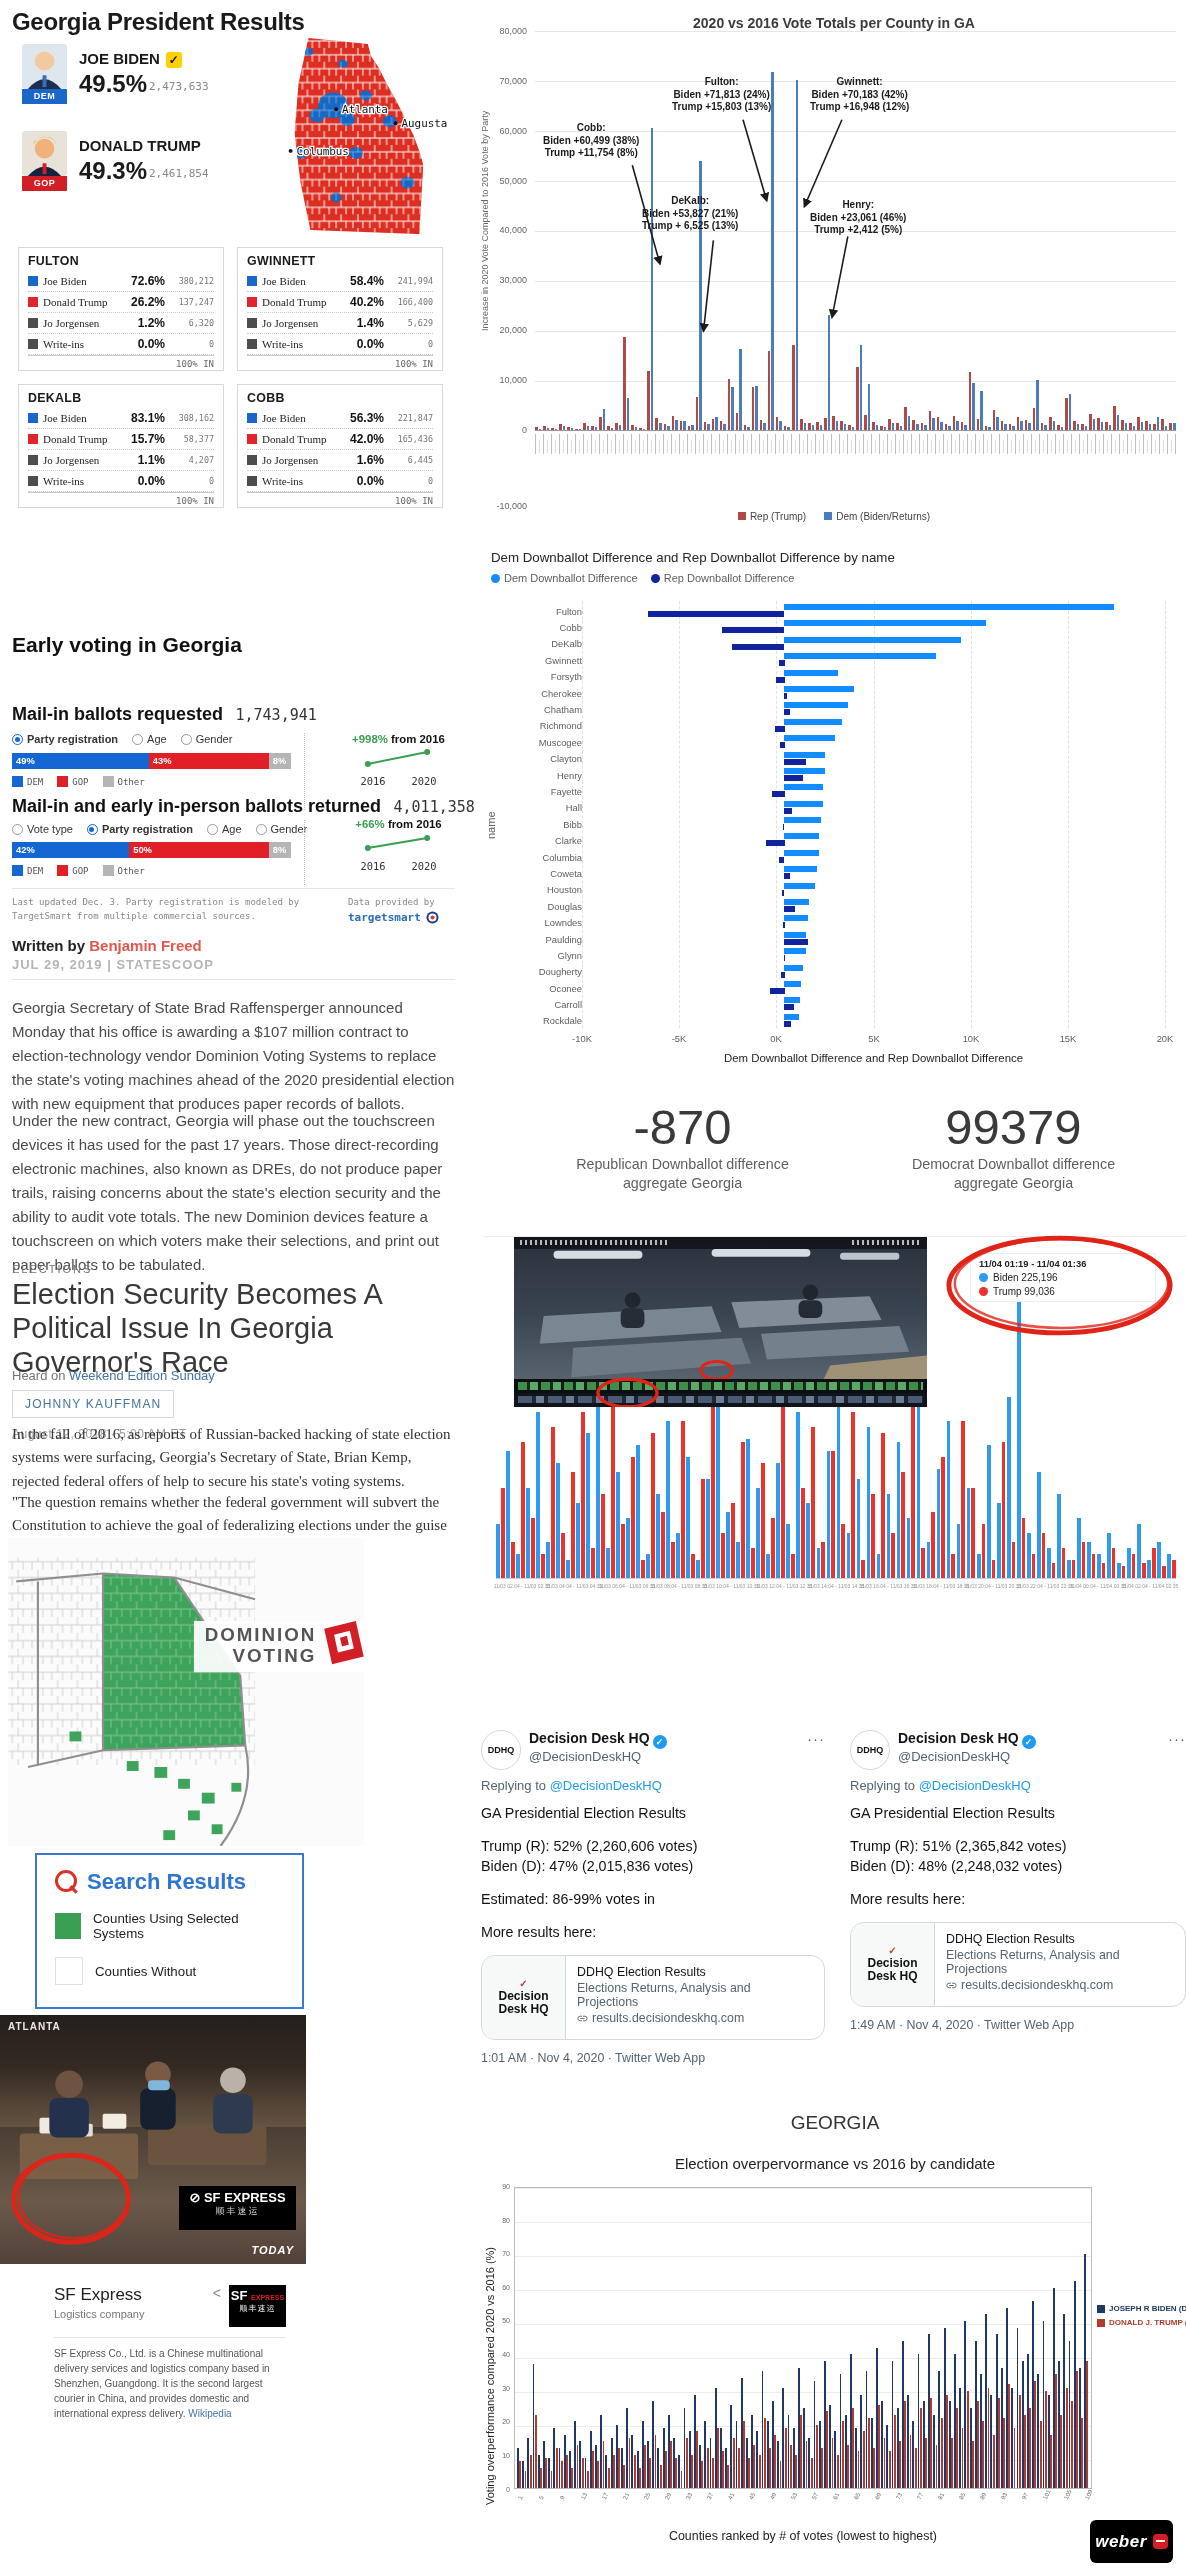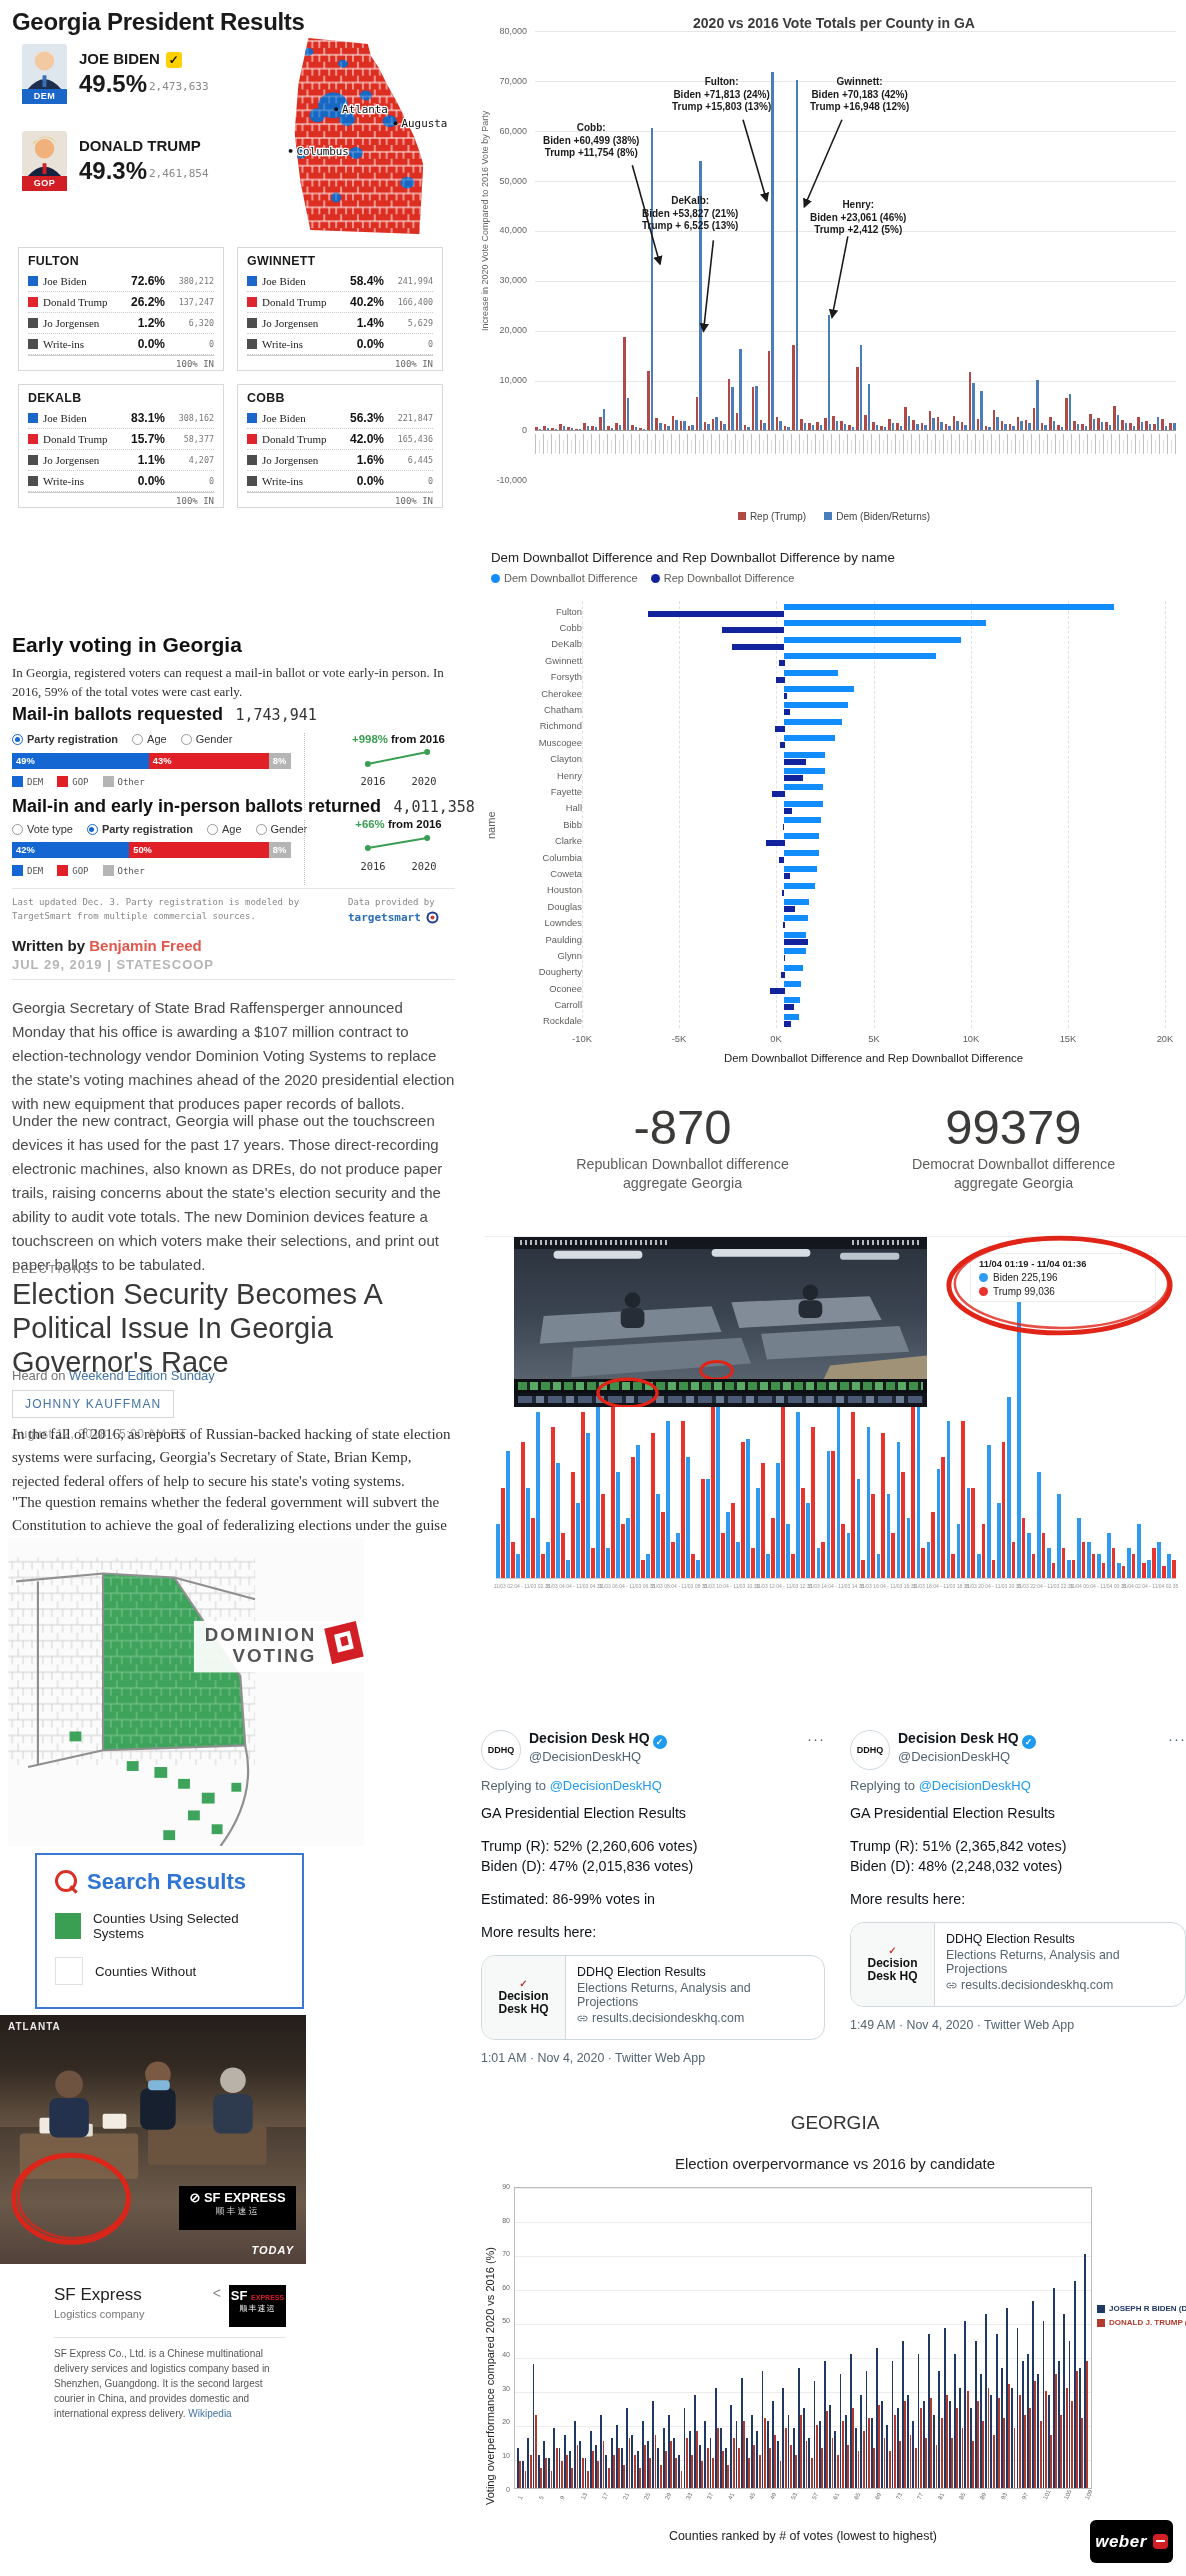--- a/index.html
+++ b/index.html
@@ -345,21 +345,20 @@
           <span class="sw" style="background: rgb(77, 77, 77);"></span>
           <span class="cn">Write-ins</span>
           <span class="cp">0.0%</span>
           <span class="cv">0</span>
         </div>
       </div>
     <div class="ft">100% IN</div>
   </div>
 
   <div class="abs ev-h" style="left:12px;top:633px;">Early voting in Georgia</div>
-  <div class="abs ev-intro" style="left:12px;top:664px;width:435px;">In Georgia, registered voters can request a mail-in ballot or vote early-in person. In 2016, 59% of the total votes were cast early.</div>
 
   <div class="abs" style="left:12px;top:704px;">
     <span class="ev-lbl">Mail-in ballots requested</span>
     <span class="ev-val mono">1,743,941</span>
   </div>
   <div class="abs radio-row" style="left:12px;top:733px;">
     <span><span class="radio sel"></span><span class="rlbl sel">Party registration</span></span>
     <span><span class="radio"></span><span class="rlbl">Age</span></span>
     <span><span class="radio"></span><span class="rlbl">Gender</span></span>
   </div>
@@ -563,21 +562,21 @@
     <div id="c1-yticks" class="abs" style="left:0;top:0;width:45px;height:529px;">
         <span class="c1yt" style="top: 21px;">80,000</span>
         <span class="c1yt" style="top: 71px;">70,000</span>
         <span class="c1yt" style="top: 121px;">60,000</span>
         <span class="c1yt" style="top: 171px;">50,000</span>
         <span class="c1yt" style="top: 220px;">40,000</span>
         <span class="c1yt" style="top: 270px;">30,000</span>
         <span class="c1yt" style="top: 320px;">20,000</span>
         <span class="c1yt" style="top: 370px;">10,000</span>
         <span class="c1yt" style="top: 420px;">0</span>
-        <span class="c1yt" style="top: 470px;">-10,000</span>
+        <span class="c1yt" style="top: 496px;">-10,000</span>
       </div>
     <div id="c1-plot" class="abs gridy" style="left:51px;top:26px;width:641px;height:399px;border-bottom:1px solid #999;">
       <div id="c1-bars" style="display:flex;align-items:flex-end;height:100%;gap:2px;">
           <div class="c1pair">
             <div class="c1b rep" style="height: 3px;"></div>
             <div class="c1b dem" style="height: 1.5px;"></div>
           </div>
           <div class="c1pair">
             <div class="c1b rep" style="height: 4.5px;"></div>
             <div class="c1b dem" style="height: 2.5px;"></div>

